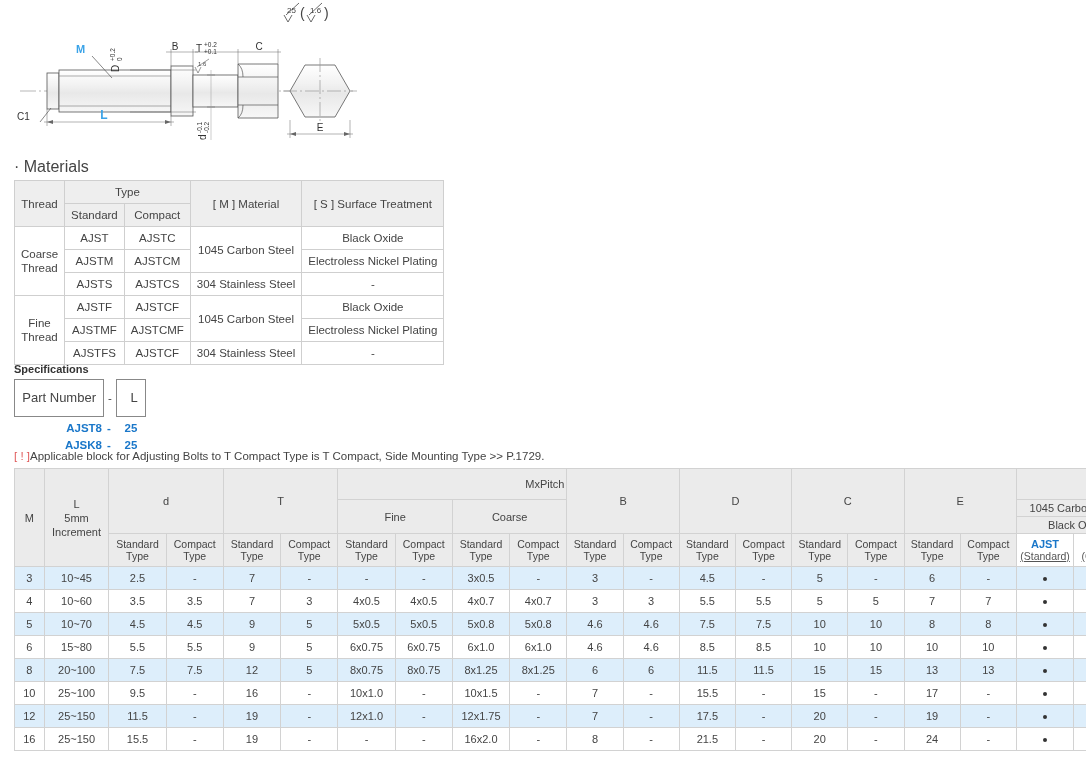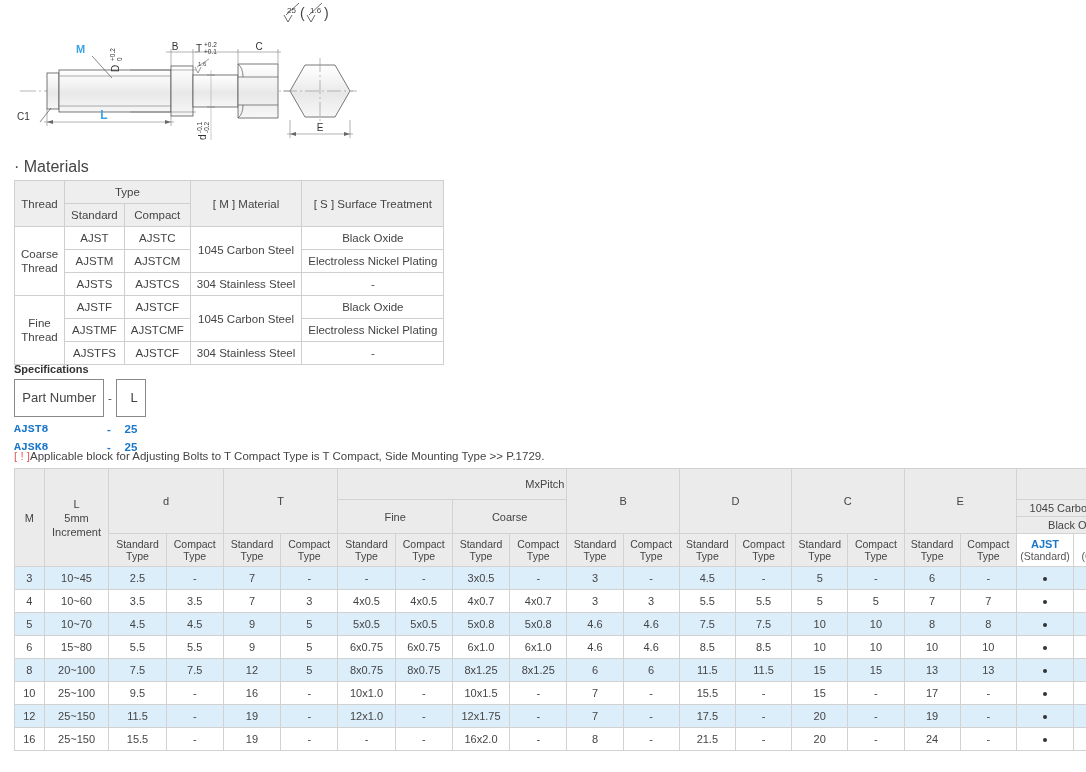--- a/index.html
+++ b/index.html
@@ -35,21 +35,21 @@
   .spec-title{font-size:11px;font-weight:bold;color:#333;margin-bottom:4px;}
   .spec-boxes{display:flex;align-items:center;gap:4px;}
   .spec-box{
     border:1px solid #888;
     font-size:13px;color:#444;
     padding:10px 7px;text-align:right;
     background:#fff;height:16px;line-height:16px;
   }
   .spec-dash{font-size:11.5px;color:#444;}
   .spec-example{display:flex;align-items:center;font-size:11.5px;font-weight:bold;color:#1a77c9;margin-top:5px;}
-  .spec-example .e-pn{width:88px;text-align:left;font-family:Liberation Mono, monospace;}
+  .spec-example .e-pn{width:88px;text-align:right;}
   .spec-example .e-dash{width:14px;text-align:center;}
   .spec-example .e-l{width:30px;text-align:center;}
   
   #note{position:absolute;left:14px;top:450px;font-size:11.5px;color:#444;white-space:nowrap;}
   #note .bang{color:#e05c5c;}
   
   #main-table-wrap{position:absolute;left:14px;top:468px;width:1072px;height:304px;overflow:hidden;}
   table.spec-table{
     border-collapse:collapse;
     font-size:11px;
@@ -70,21 +70,21 @@
   table.spec-table thead th.sub{font-size:10.5px;line-height:12px;height:32px;}
   table.spec-table thead th.grp{height:62px;}
   table.spec-table thead th.tall{height:94px;}
   table.spec-table thead th.blank{height:30px;text-align:right;}
   table.spec-table tbody td{height:22px;background:#ffffff;}
   table.spec-table tbody tr.alt td{background:#ddeefb;}
   td.c-m{color:#1a77c9;font-weight:bold;}
   td.c-l{color:#1a77c9;font-weight:bold;margin-left:28px;}
   th.hd-pn{background:#ffffff !important;font-size:10.5px;line-height:12px;}
   th.hd-pn .pnm{color:#1a77c9;font-weight:bold;font-size:11px;display:block;}
-  th.hd-pn .pns{color:#555;display:block;}
+  th.hd-pn .pns{color:#555;display:block;text-decoration:underline;}
   .dot{display:inline-block;width:4px;height:4px;border-radius:50%;background:#333;vertical-align:middle;}
   .mat-right{text-align:right;padding-right:6px !important;}
 </style>
 </head>
 <body>
 
 <svg id="drawing" viewBox="0 0 1086 160">
   <defs>
     <linearGradient id="steel" x1="0" y1="0" x2="0" y2="1">
       <stop offset="0%" stop-color="#ffffff"></stop>

